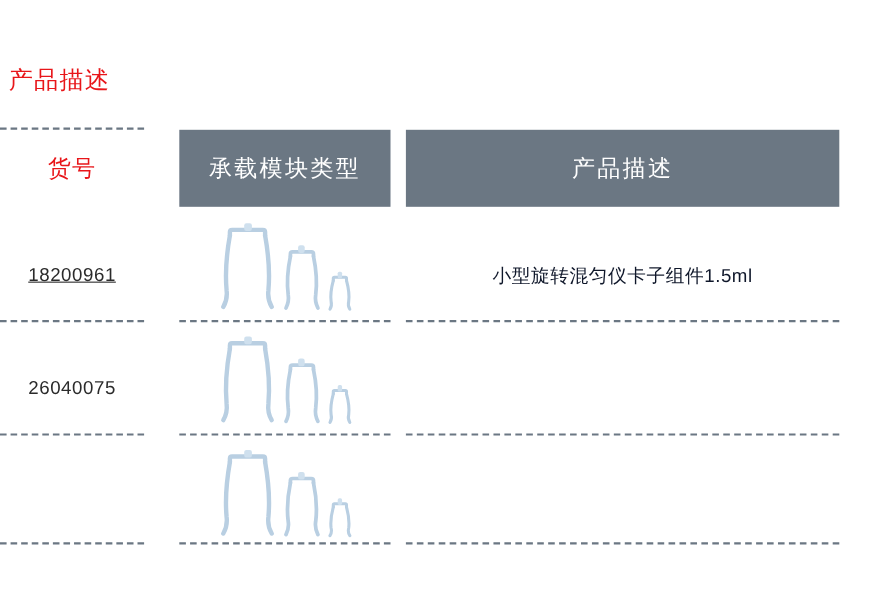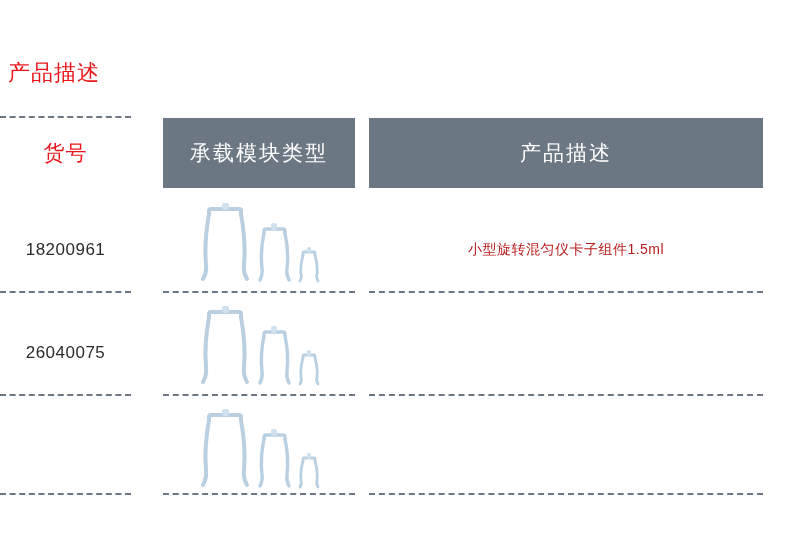--- a/index.html
+++ b/index.html
@@ -75,22 +75,22 @@
     align-items: center;
     justify-content: center;
     box-sizing: border-box;
   }
   .cell-code {
     color: #2b2b2b;
     font-size: 17px;
     letter-spacing: 0.5px;
   }
   .cell-desc {
-    color: #b91c1c;
-    font-size: 14px;
+    color: #0f172a;
+    font-size: 17px;
     letter-spacing: 0.5px;
     white-space: nowrap;
   }
   .cell-img {
     align-items: flex-end;
     padding-bottom: 4px;
   }
 
   .clip-group {
     display: flex;
@@ -109,21 +109,21 @@
 <div class="table">
 
   <div class="rule col1" style="top:116px;"></div>
 
   <div class="hdr hdr-plain col1">货号</div>
 
   <div class="hdr hdr-filled col2">承载模块类型</div>
 
   <div class="hdr hdr-filled col3">产品描述</div>
 
-  <div class="cell cell-code col1" style="top:212px;height:76px;">18200961</div>
+  <div class="cell cell-code col1" style="top:212px;height:76px;text-decoration:underline;">18200961</div>
 
   <div class="cell cell-img col2" style="top:200px;height:88px;">
     <div class="clip-group">
       <svg width="54" height="82" viewBox="0 0 54 82" aria-hidden="true">
         <g fill="none" stroke="#b9cfe2" stroke-width="4" stroke-linecap="round" stroke-linejoin="round">
           <path d="M11 12 L11 9 Q11 7 13 7 L41 7 Q43 7 43 9 L43 12"></path>
           <path d="M11 12 Q6 40 8 62 Q9 70 5 77"></path>
           <path d="M43 12 Q48 40 46 62 Q45 70 49 77"></path>
         </g>
         <rect x="24" y="1" width="7" height="7" rx="2" fill="#cfe0ee"></rect>

